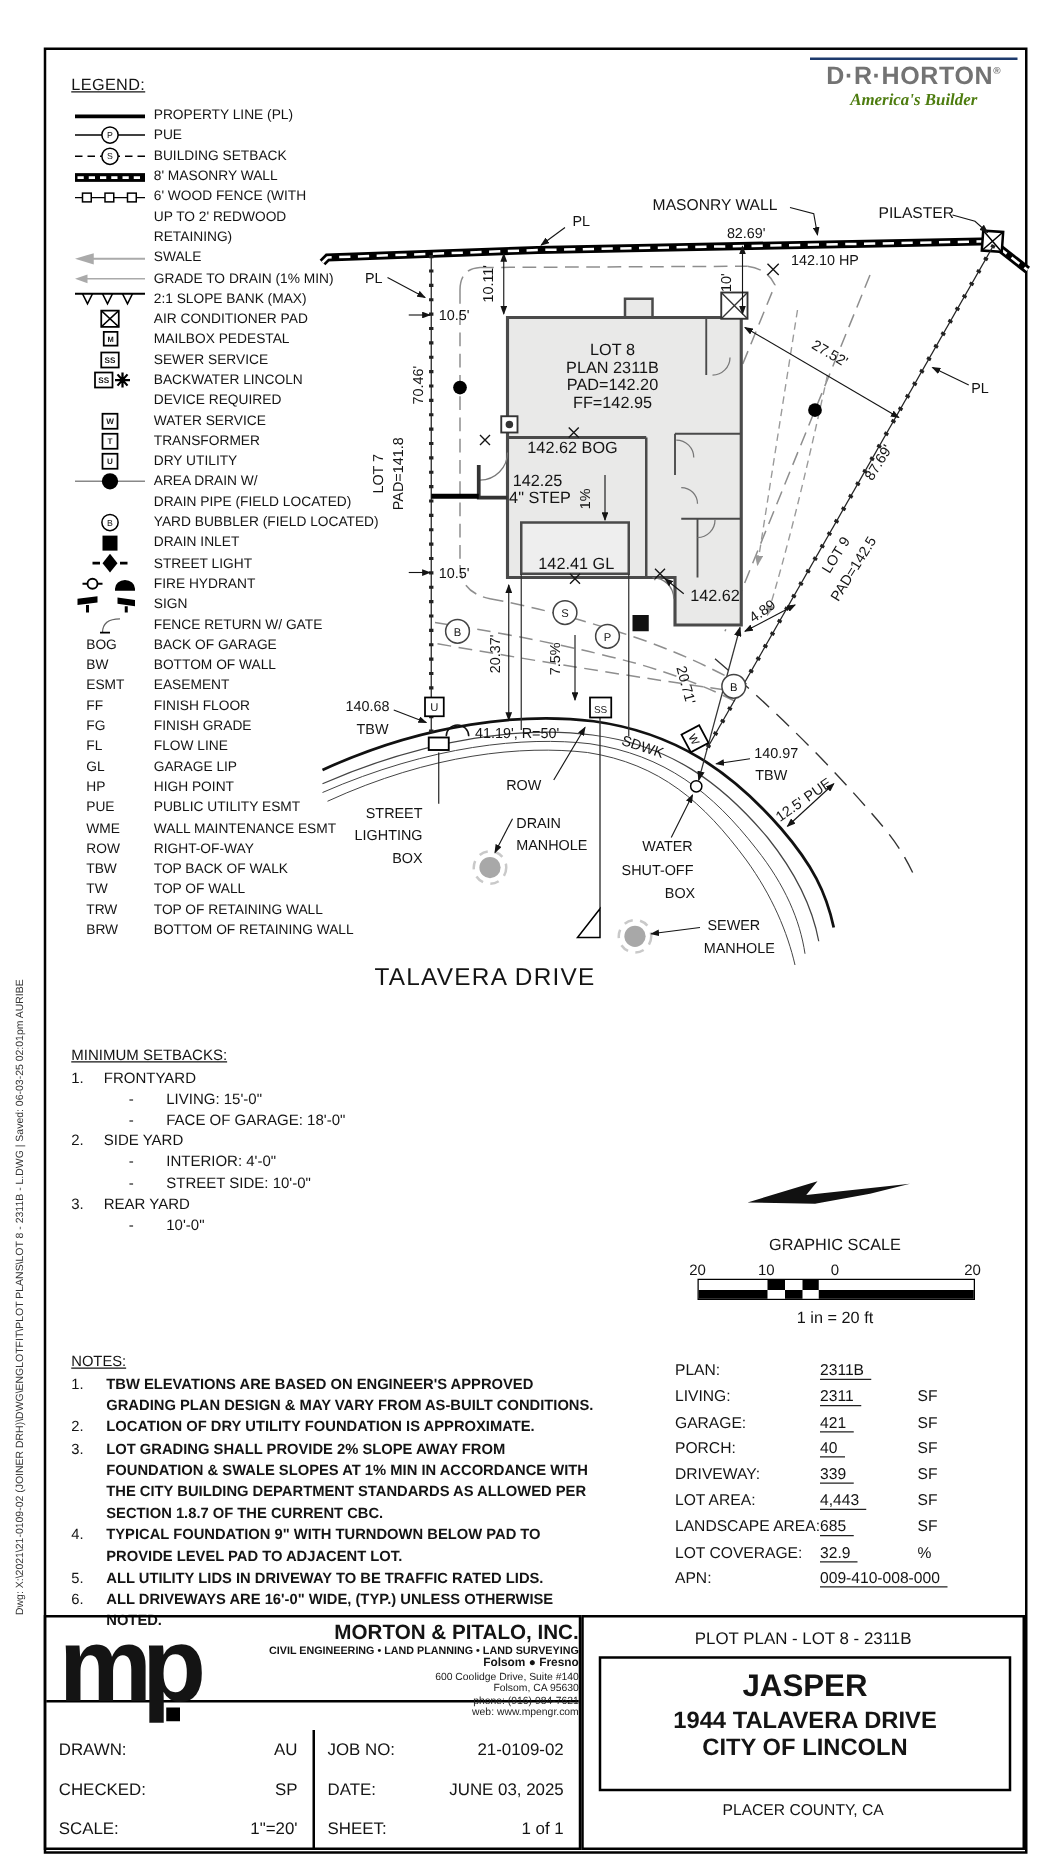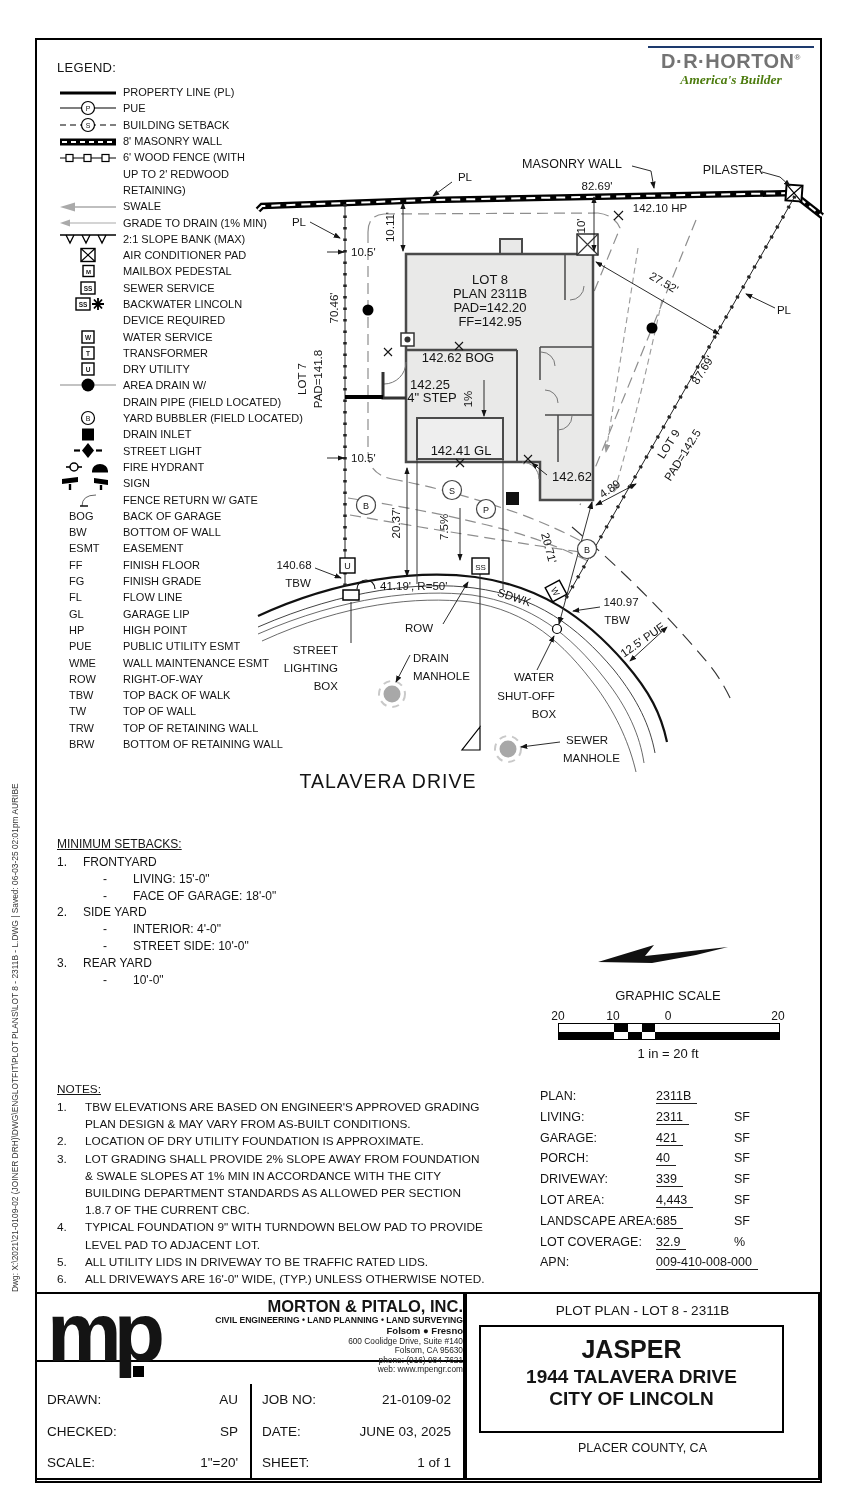--- a/index.html
+++ b/index.html
@@ -1,21 +1,21 @@
 <!DOCTYPE html>
 <html><head>
 <meta charset="utf-8">
 <style>
   html,body{margin:0;padding:0;background:#fff;}
   body{width:843px;height:1498px;position:relative;font-family:"Liberation Sans",sans-serif;color:#141414;overflow:hidden;}
   .abs{position:absolute;}
   #sheet-border{left:35px;top:38px;width:783px;height:1441px;border:2.5px solid #000;}
   
   #legend{left:57px;top:60px;width:268px;}
-  #legend .lg-title{font-size:13px;letter-spacing:.3px;margin-bottom:9px;}
+  #legend .lg-title{font-size:13px;letter-spacing:.3px;text-decoration:underline;margin-bottom:9px;}
   .lr{display:flex;align-items:center;height:16.3px;}
   .ls-w{width:62px;flex:0 0 62px;display:flex;justify-content:center;align-items:center;}
   .ls-w svg{display:block;}
   .ab{font-size:11px;justify-content:flex-start;padding-left:12px;box-sizing:border-box;}
   .lt{font-size:11px;margin-left:4px;white-space:nowrap;}
   svg text{font-family:"Liberation Sans",sans-serif;fill:#141414;}
   .lsym{font-size:7px;text-anchor:middle;}
   
   #plan text{font-size:11.5px;}
   #plan .t13{font-size:13px;}
@@ -27,21 +27,21 @@
   #setbacks{left:57px;top:837px;width:330px;font-size:12px;}
   #setbacks .hd{text-decoration:underline;margin-bottom:3px;}
   .sb-row{display:flex;line-height:16.8px;}
   .sb-row .nn{width:26px;flex:0 0 26px;}
   .sb-row.l1{margin-left:46px;}
   .sb-row.l1 .nn{width:30px;flex:0 0 30px;}
   #notes{left:57px;top:1082px;width:428px;font-size:11.8px;}
   #notes .hd{text-decoration:underline;margin-bottom:3px;}
   .nt-row{display:flex;line-height:17.2px;margin-bottom:0;}
   .nt-row .nn{width:28px;flex:0 0 28px;}
-  .nt-row .nt{flex:1;}
+  .nt-row .nt{flex:1;font-weight:bold;}
   
   #areas{left:540px;top:1086px;width:280px;font-size:12.5px;}
   .ar-row{display:grid;grid-template-columns:116px 78px auto;line-height:20.8px;white-space:nowrap;}
   .ar-val span{border-bottom:1.2px solid #222;padding:0 6px 0 0;}
   
   #gscale{left:548px;top:988px;width:240px;}
   #gscale .gs-title{text-align:center;font-size:13px;margin-bottom:6px;}
   .gs-ticks{position:relative;height:14px;font-size:12px;}
   .gs-ticks span{position:absolute;transform:translateX(-50%);}
   .gs-bar{position:relative;margin-left:10px;width:220px;height:15px;border:1.5px solid #000;box-sizing:content-box;}
@@ -62,21 +62,21 @@
   #mp-dot{position:absolute;left:96px;top:72px;width:11px;height:11px;background:#000;}
   #firm-text{position:absolute;left:140px;top:3px;width:286px;text-align:right;line-height:1.15;}
   #firm-text .fn{font-size:16.5px;font-weight:bold;white-space:nowrap;}
   #firm-text .tg{font-size:8.6px;font-weight:bold;white-space:nowrap;}
   #firm-text .ct{font-size:9.5px;font-weight:bold;}
   #firm-text .ad{font-size:8.3px;color:#222;}
   #tb-grid{position:absolute;left:0;top:90px;width:100%;height:95px;display:grid;grid-template-columns:213px auto;}
   .tb-col2{border-left:2.5px solid #000;}
   .tb-row{display:flex;justify-content:space-between;align-items:center;height:31.5px;padding:0 12px 0 10px;font-size:13.5px;white-space:nowrap;}
   #tb-right .head{ text-align:center;font-size:13.5px;margin-top:9px;}
-  #pp-box{position:absolute;left:12px;top:31px;width:305px;height:108px;border:2.5px solid #000;box-sizing:border-box;text-align:center;}
+  #pp-box{position:absolute;left:12px;top:31px;width:330px;height:108px;border:2.5px solid #000;box-sizing:border-box;text-align:center;}
   #pp-box .nm{font-size:25px;font-weight:bold;margin-top:8px;}
   #pp-box .ad{font-size:19px;font-weight:bold;margin-top:2px;}
   #pp-box .ci{font-size:19px;font-weight:bold;}
   #tb-right .co{position:absolute;left:0;top:147px;width:100%;text-align:center;font-size:12.5px;}
   
   #edge-note{left:10px;top:1292px;width:462px;transform:rotate(-90deg);transform-origin:0 0;font-size:8.4px;color:#333;white-space:nowrap;}
 </style>
 </head>
 <body>
 

